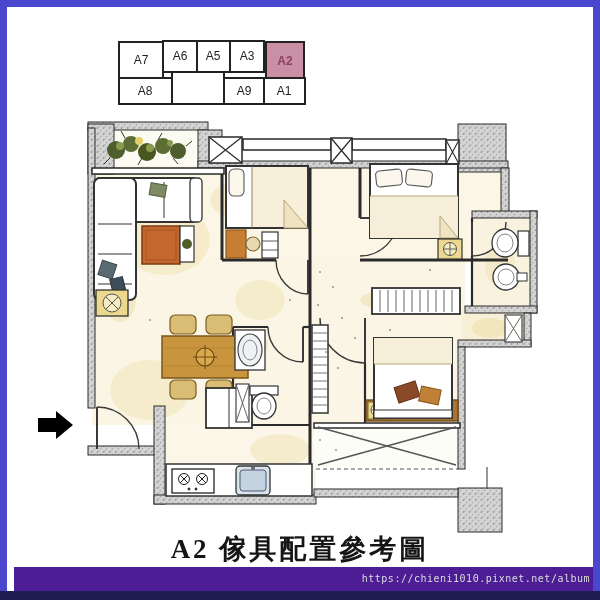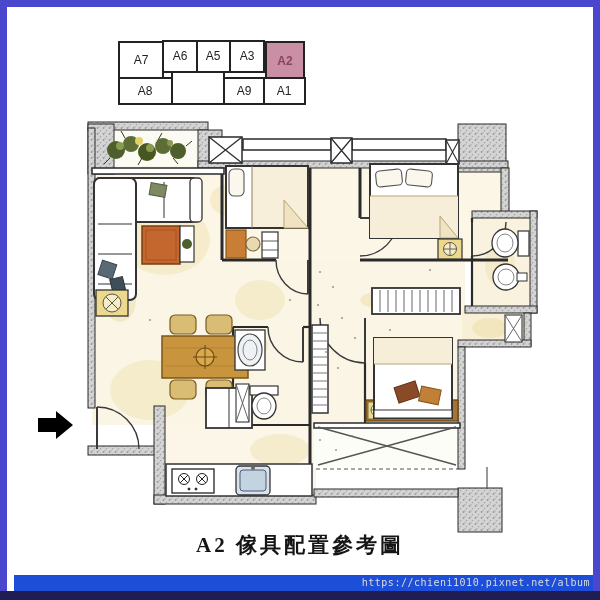--- a/index.html
+++ b/index.html
@@ -1,27 +1,27 @@
 <!DOCTYPE html>
 <html><head>
 <meta charset="utf-8">
 <style>
   html,body{margin:0;padding:0;}
   body{width:600px;height:600px;position:relative;background:#ffffff;overflow:hidden;
        font-family:"Liberation Sans","DejaVu Sans",sans-serif;}
   .frame{position:absolute;inset:0;border-left:7px solid #4a47ce;border-top:7px solid #4a47ce;
          border-right:7px solid #4a47ce;box-sizing:border-box;pointer-events:none;z-index:10;}
   .bottom-navy{position:absolute;left:0;right:0;bottom:0;height:9px;background:#1e1e55;z-index:11;}
-  .url-bar{position:absolute;left:14px;right:7px;bottom:9px;height:16px;background:#1d4ed8;
+  .url-bar{position:absolute;left:14px;right:7px;bottom:9px;height:24px;background:#4c1d95;
            z-index:12;display:flex;align-items:center;justify-content:flex-end;text-align:center;}
   .url-bar span{font-family:"DejaVu Sans Mono","Liberation Mono",monospace;font-size:10px;
                 line-height:12px;color:#dcdcdc;padding-right:3px;letter-spacing:0.5px;}
   .plan-title{position:absolute;left:0;right:0;top:531px;text-align:center;z-index:5;
               font-family:"Liberation Serif","DejaVu Serif",serif;font-weight:bold;
-              font-size:21px;letter-spacing:3px;color:#151515;}
+              font-size:27px;letter-spacing:3px;color:#151515;}
   svg{position:absolute;left:0;top:0;z-index:1;}
   .lbl{font-family:"Liberation Sans","DejaVu Sans",sans-serif;font-size:12px;fill:#222;}
   .lbl-hi{fill:#8d4261;font-weight:bold;}
 </style>
 </head>
 <body>
 
 <div class="frame"></div>
 <div class="bottom-navy"></div>
 <div class="url-bar">

